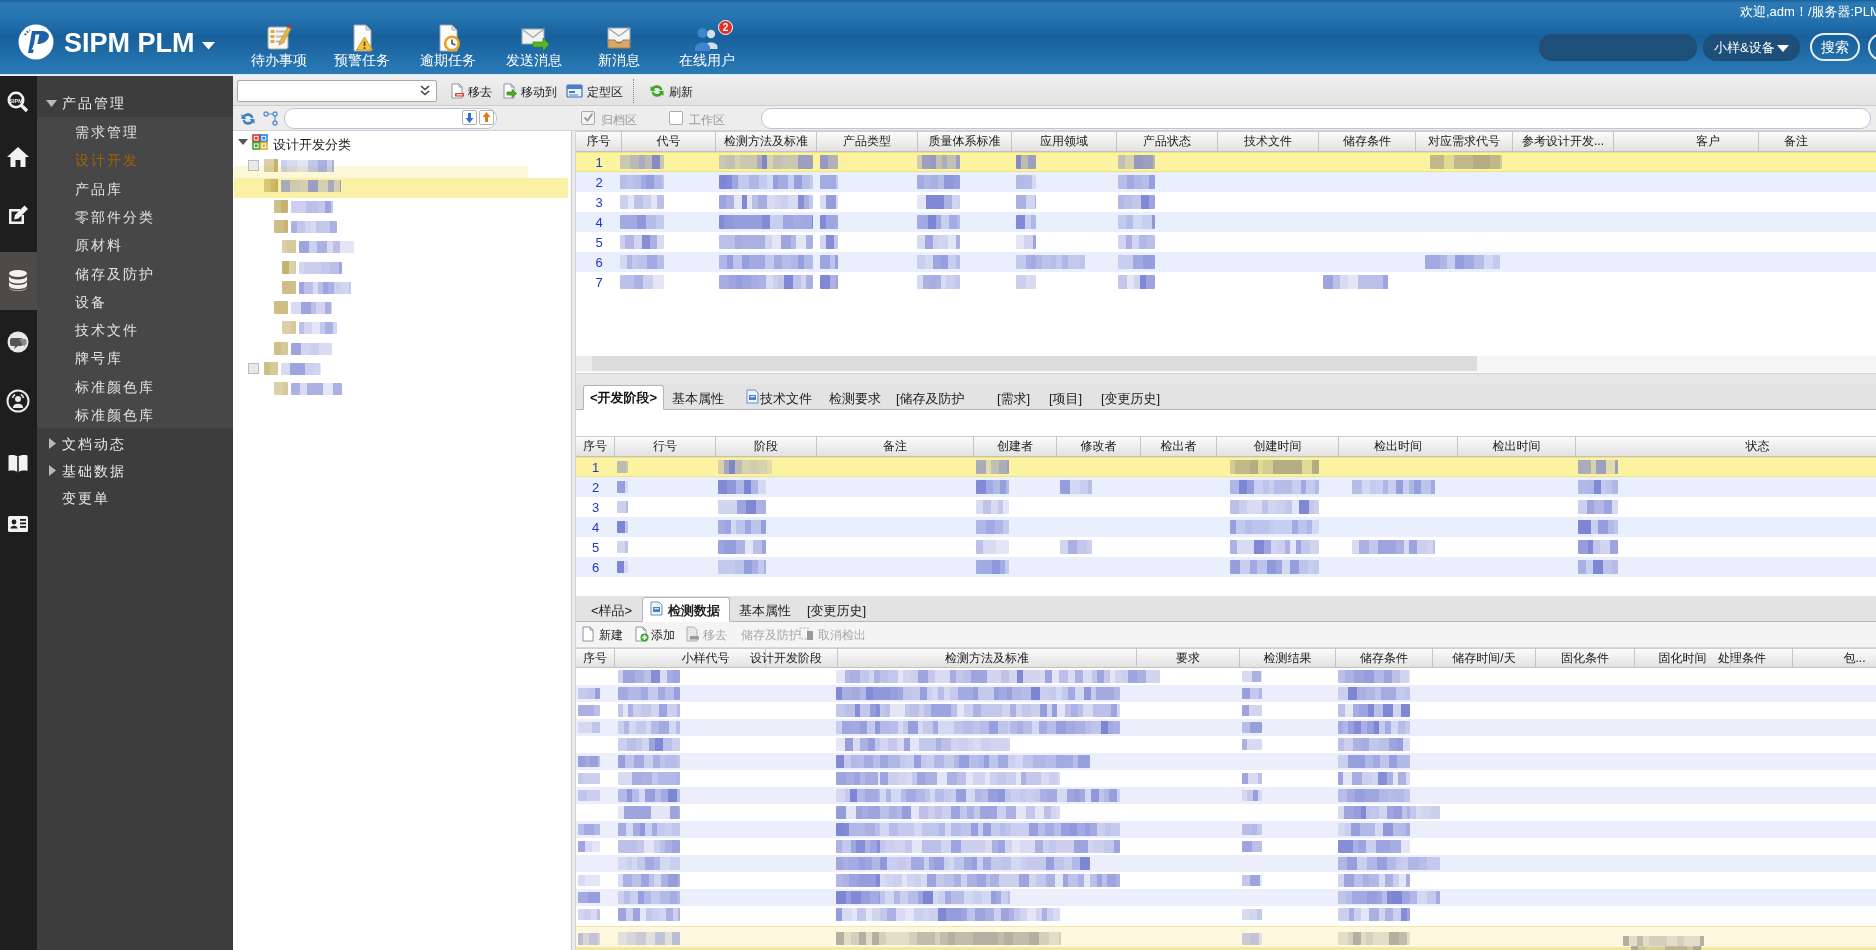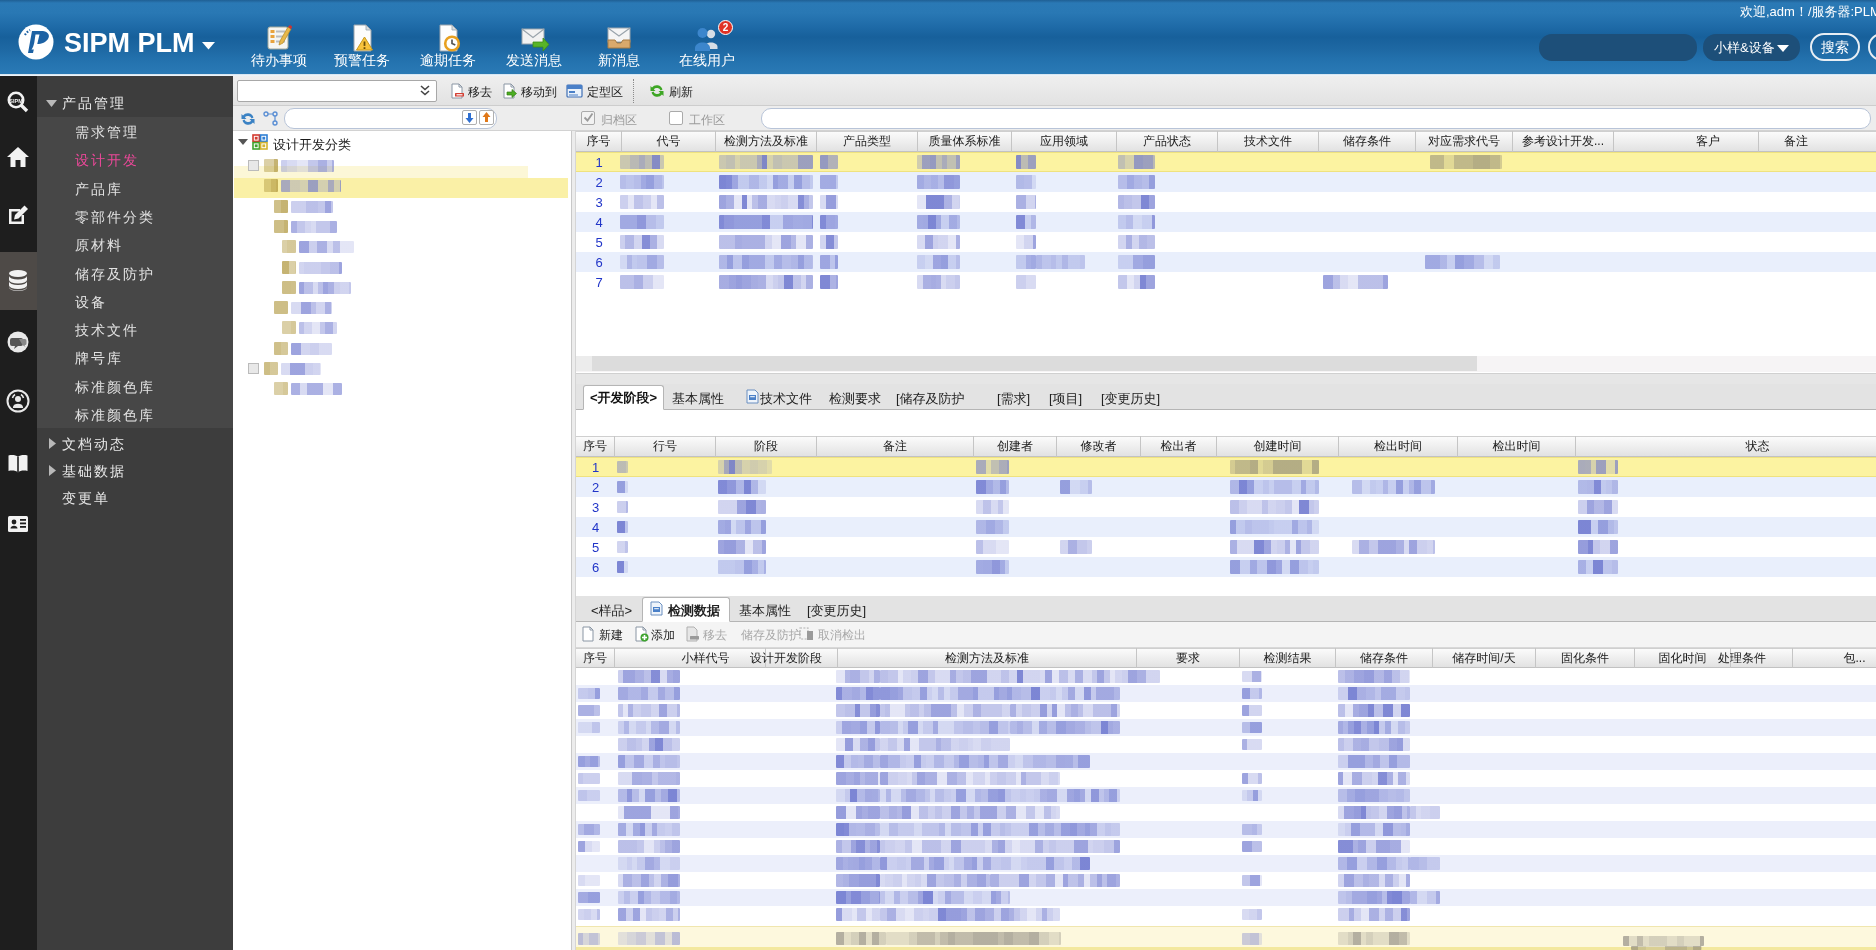--- a/index.html
+++ b/index.html
@@ -124,21 +124,21 @@
     <rect x="14" y="10.5" width="6" height="1.8" fill="#1e1e1e"></rect>
     <rect x="14" y="14" width="6" height="1.8" fill="#1e1e1e"></rect>
   </svg>
 <div class="abs" style="left:37px;top:76px;width:196px;height:874px;background:#3d3d3d"></div>
 <div class="abs" style="left:37px;top:117px;width:196px;height:311px;background:#474747"></div>
 <svg class="abs" style="left:46px;top:99px" width="11" height="9">
     <path d="M0 1 L11 1 L5.5 8 Z" fill="#b9b9b9"></path>
   </svg>
 <div class="mt" style="top:95px">产品管理</div>
 <div class="mi" style="top:124px;color:#e3e3e3">需求管理</div>
-<div class="mi" style="top:152.3px;color:#ec4899">设计开发</div>
+<div class="mi" style="top:152.3px;color:#a16207">设计开发</div>
 <div class="mi" style="top:180.60000000000002px;color:#e3e3e3">产品库</div>
 <div class="mi" style="top:208.90000000000003px;color:#e3e3e3">零部件分类</div>
 <div class="mi" style="top:237.20000000000005px;color:#e3e3e3">原材料</div>
 <div class="mi" style="top:265.50000000000006px;color:#e3e3e3">储存及防护</div>
 <div class="mi" style="top:293.80000000000007px;color:#e3e3e3">设备</div>
 <div class="mi" style="top:322.1000000000001px;color:#e3e3e3">技术文件</div>
 <div class="mi" style="top:350.4000000000001px;color:#e3e3e3">牌号库</div>
 <div class="mi" style="top:378.7000000000001px;color:#e3e3e3">标准颜色库</div>
 <div class="mi" style="top:407.0000000000001px;color:#e3e3e3">标准颜色库</div>
 <svg class="abs" style="left:48px;top:438px" width="8" height="11">

